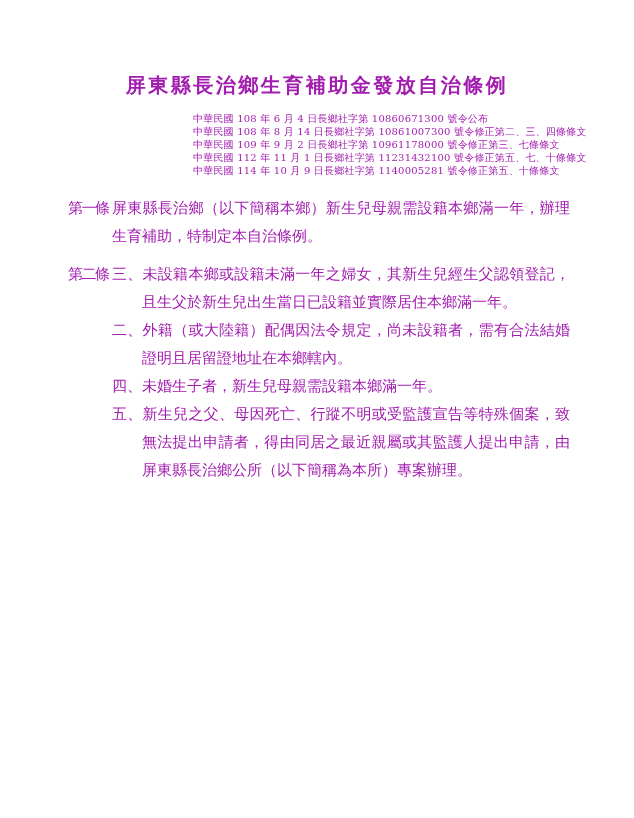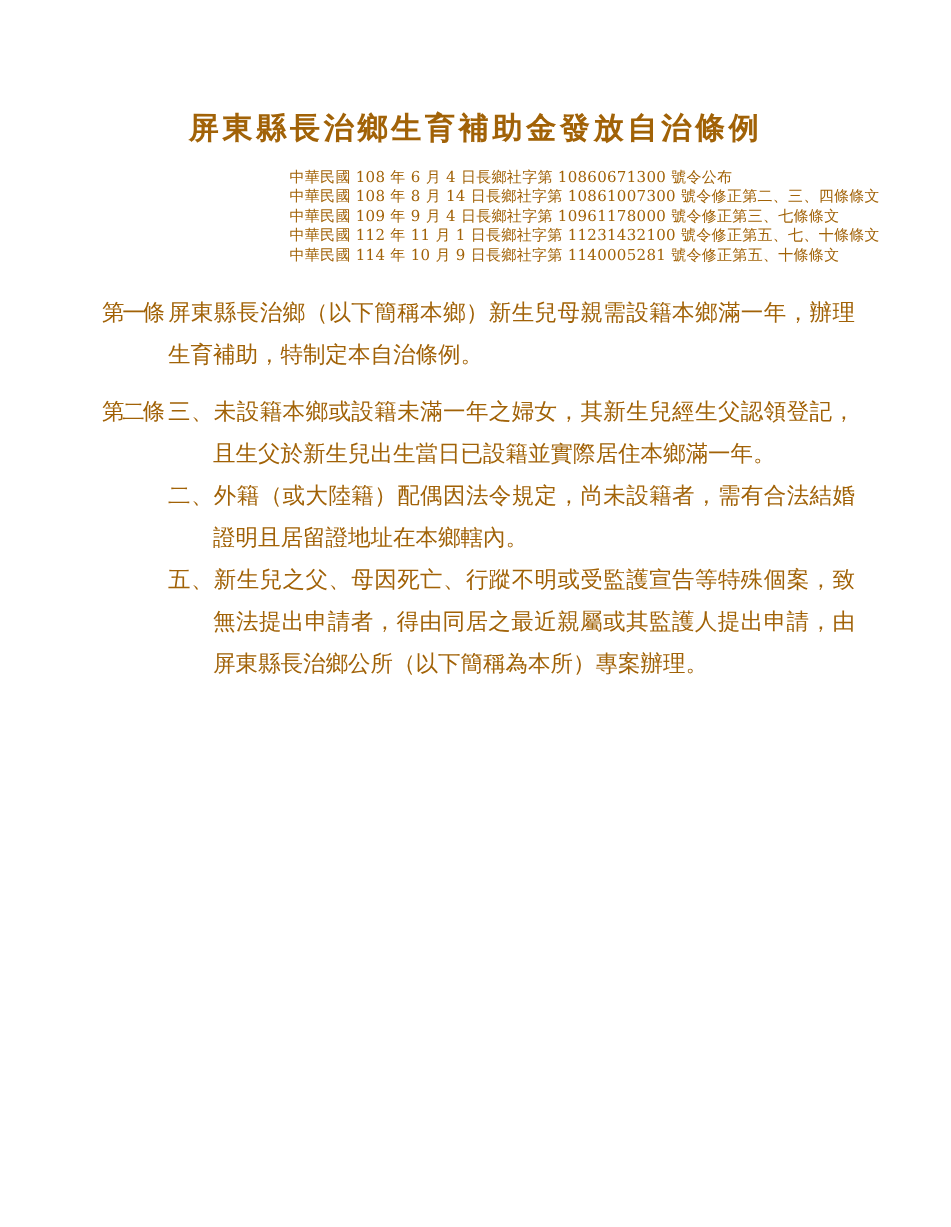--- a/index.html
+++ b/index.html
@@ -5,21 +5,21 @@
   html, body {
     margin: 0;
     padding: 0;
     background: #ffffff;
   }
   .page {
     position: relative;
     width: 634px;
     height: 818px;
     background: #ffffff;
-    color: #a16207;
+    color: #a21caf;
     font-family: "DejaVu Serif", serif;
     overflow: hidden;
     box-sizing: border-box;
   }
   .doc-title {
     margin: 0;
     padding-top: 72px;
     text-align: center;
     font-size: 20px;
     font-weight: 600;
@@ -68,39 +68,40 @@
 </head>
 <body>
 
 <div class="page">
 
   <h1 class="doc-title">屏東縣長治鄉生育補助金發放自治條例</h1>
 
   <div class="amendments">
     <div class="amendment-line">中華民國 108 年 6 月 4 日長鄉社字第 10860671300 號令公布</div>
     <div class="amendment-line">中華民國 108 年 8 月 14 日長鄉社字第 10861007300 號令修正第二、三、四條條文</div>
-    <div class="amendment-line">中華民國 109 年 9 月 4 日長鄉社字第 10961178000 號令修正第三、七條條文</div>
+    <div class="amendment-line">中華民國 109 年 9 月 2 日長鄉社字第 10961178000 號令修正第三、七條條文</div>
     <div class="amendment-line">中華民國 112 年 11 月 1 日長鄉社字第 11231432100 號令修正第五、七、十條條文</div>
     <div class="amendment-line">中華民國 114 年 10 月 9 日長鄉社字第 1140005281 號令修正第五、十條條文</div>
   </div>
 
   <div class="articles">
 
     <div class="article">
       <span class="article-label">第一條</span>
       <div class="article-body">
         <p class="article-text">屏東縣長治鄉（以下簡稱本鄉）新生兒母親需設籍本鄉滿一年，辦理生育補助，特制定本自治條例。</p>
       </div>
     </div>
 
     <div class="article">
       <span class="article-label">第二條</span>
       <div class="article-body">
         <div class="article-item">三、未設籍本鄉或設籍未滿一年之婦女，其新生兒經生父認領登記，且生父於新生兒出生當日已設籍並實際居住本鄉滿一年。</div>
         <div class="article-item">二、外籍（或大陸籍）配偶因法令規定，尚未設籍者，需有合法結婚證明且居留證地址在本鄉轄內。</div>
+        <div class="article-item">四、未婚生子者，新生兒母親需設籍本鄉滿一年。</div>
         <div class="article-item">五、新生兒之父、母因死亡、行蹤不明或受監護宣告等特殊個案，致無法提出申請者，得由同居之最近親屬或其監護人提出申請，由屏東縣長治鄉公所（以下簡稱為本所）專案辦理。</div>
       </div>
     </div>
 
 
   </div>
 
 </div>
 
 </body></html>

